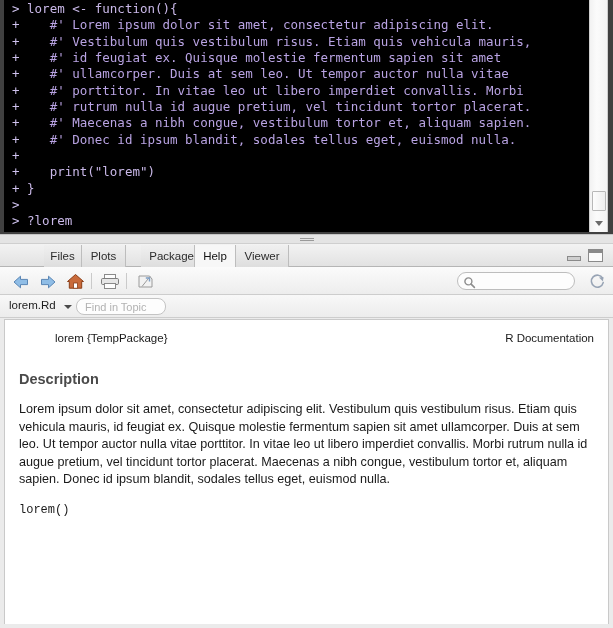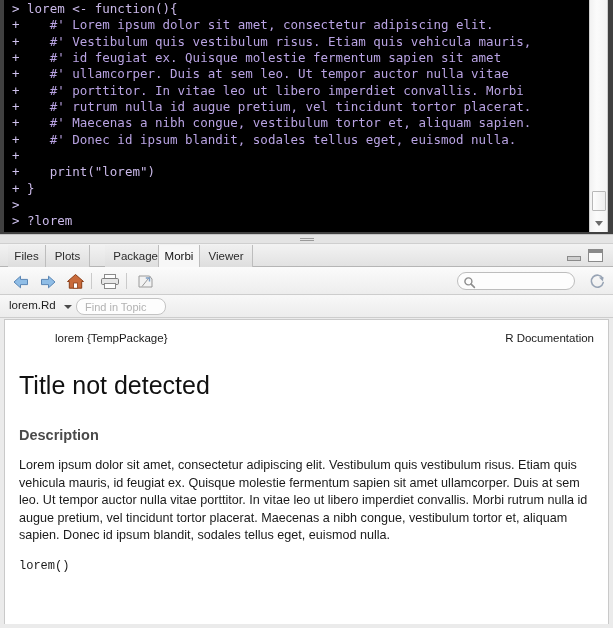--- a/index.html
+++ b/index.html
@@ -127,20 +127,21 @@
     position: absolute;
     top: 1px;
     height: 22px;
     display: flex; align-items: center; justify-content: center;
     font-size: 11.5px;
     color: #2b2b2b;
     background: linear-gradient(to bottom,#f0f0f0,#dedede);
     border-right: 1px solid #bdbdbd;
     box-sizing: border-box;
     cursor: default;
+    margin-left: 36px;
   }
   .tab.active {
     background: #f7f7f7;
     border-right: 1px solid #bdbdbd;
     border-left: 1px solid #bdbdbd;
     color: #111;
   }
   #panel-min, #panel-max {
     position: absolute;
     top: 5px;
@@ -358,21 +359,21 @@
       <div class="tab" id="tab0" style="left:8px; width:38px;">
         <span>Files</span>
       </div>
       <div class="tab" id="tab1" style="left:46px; width:44px;">
         <span>Plots</span>
       </div>
       <div class="tab" id="tab2" style="left:105px; width:68px;">
         <span>Packages</span>
       </div>
       <div class="tab active" id="tab3" style="left:158px; width:42px;">
-        <span>Morbi</span>
+        <span>Help</span>
       </div>
       <div class="tab" id="tab4" style="left:200px; width:53px;text-align:right;">
         <span>Viewer</span>
       </div>
 
       <div id="panel-min">
         <i></i>
       </div>
       <div id="panel-max">
         <i></i>
@@ -448,21 +449,20 @@
       <input id="findintopic" type="text" placeholder="Find in Topic" style="">
     </div>
 
     <div id="doc-frame">
       <div id="doc-inner">
         <div id="doc-header">
           <span>lorem {TempPackage}</span>
           <span>R Documentation</span>
         </div>
 
-        <h1 id="doc-title">Title not detected</h1>
 
         <h2 class="sec-head">Description</h2>
         <p id="desc-body">Lorem ipsum dolor sit amet, consectetur adipiscing elit. Vestibulum quis vestibulum risus. Etiam quis vehicula mauris, id feugiat ex. Quisque molestie fermentum sapien sit amet ullamcorper. Duis at sem leo. Ut tempor auctor nulla vitae porttitor. In vitae leo ut libero imperdiet convallis. Morbi rutrum nulla id augue pretium, vel tincidunt tortor placerat. Maecenas a nibh congue, vestibulum tortor et, aliquam sapien. Donec id ipsum blandit, sodales tellus eget, euismod nulla.</p>
 
         <pre id="usage-code">lorem()</pre>
       </div>
     </div>
 
   </div>
 </div>

